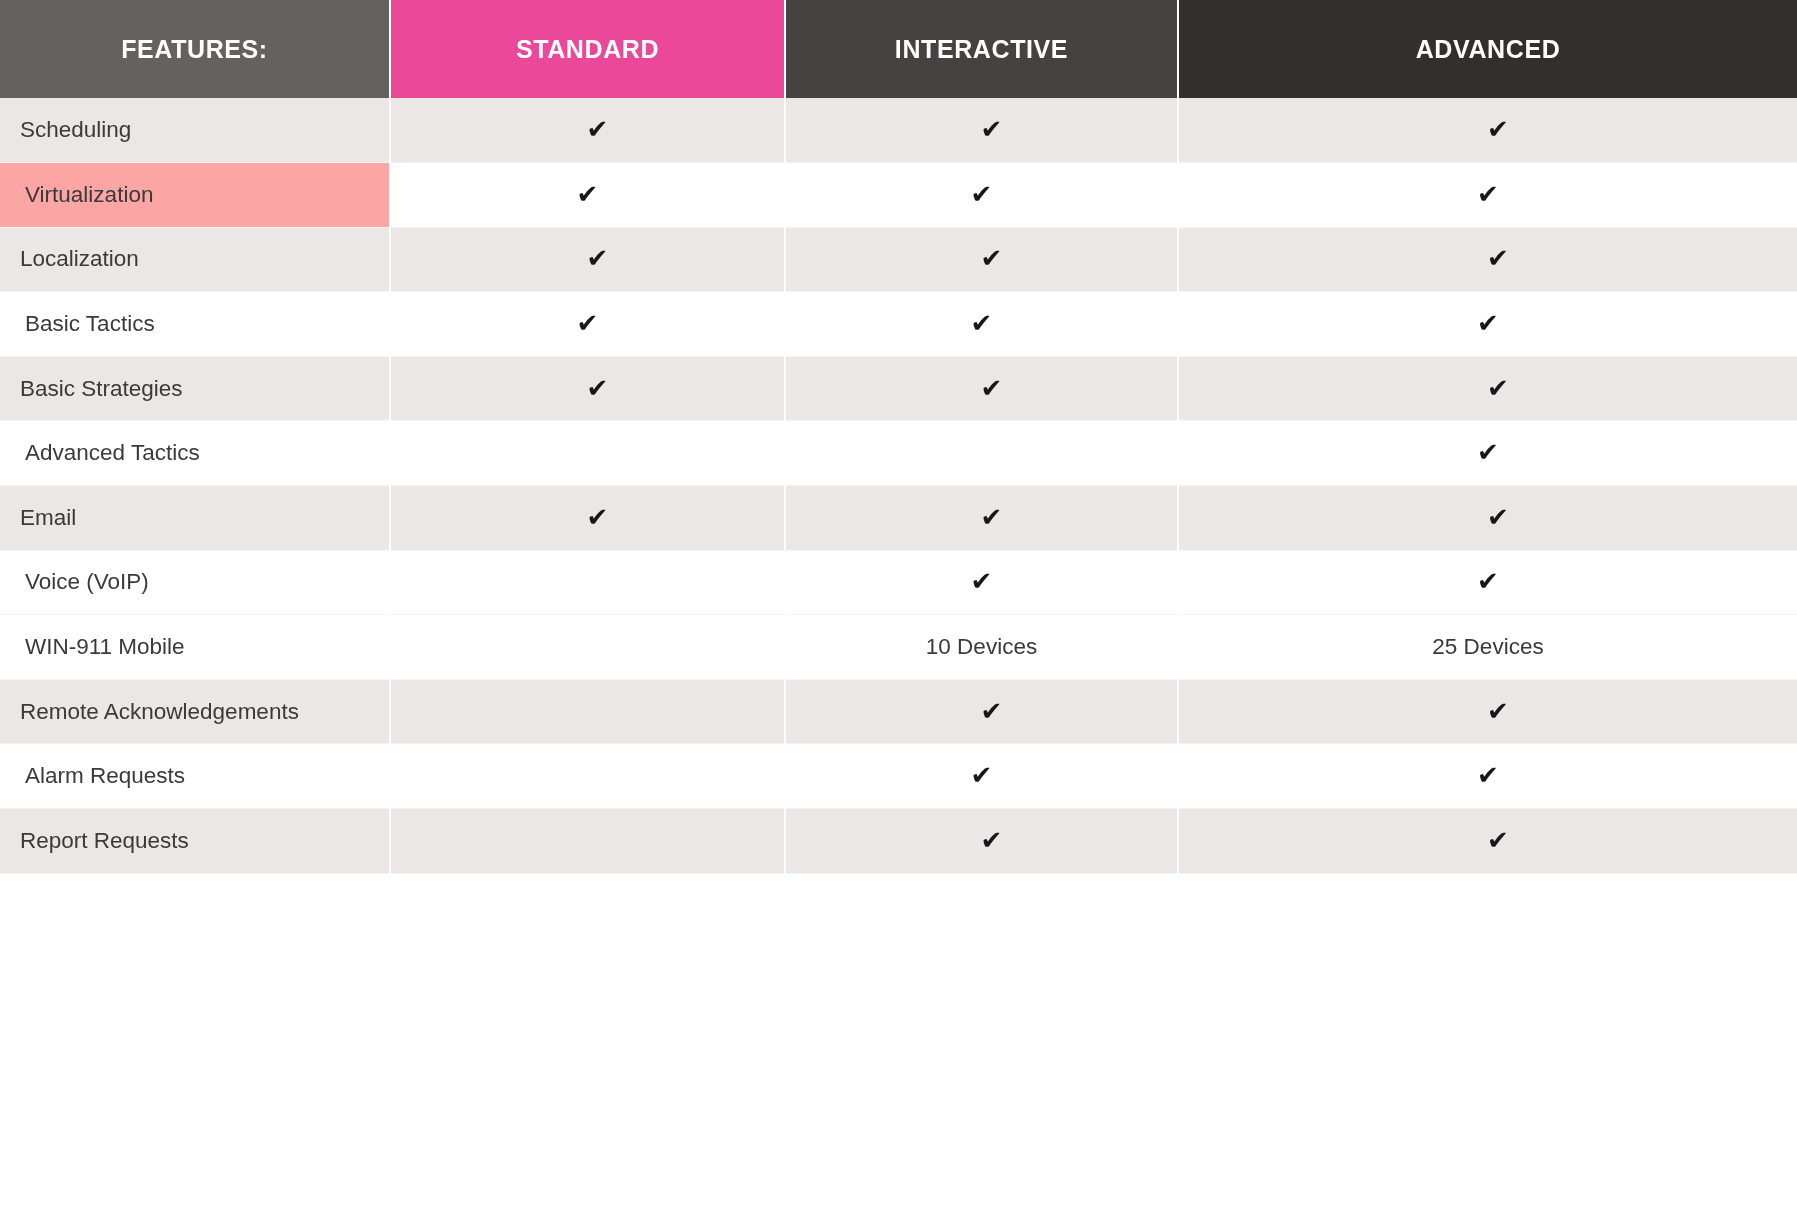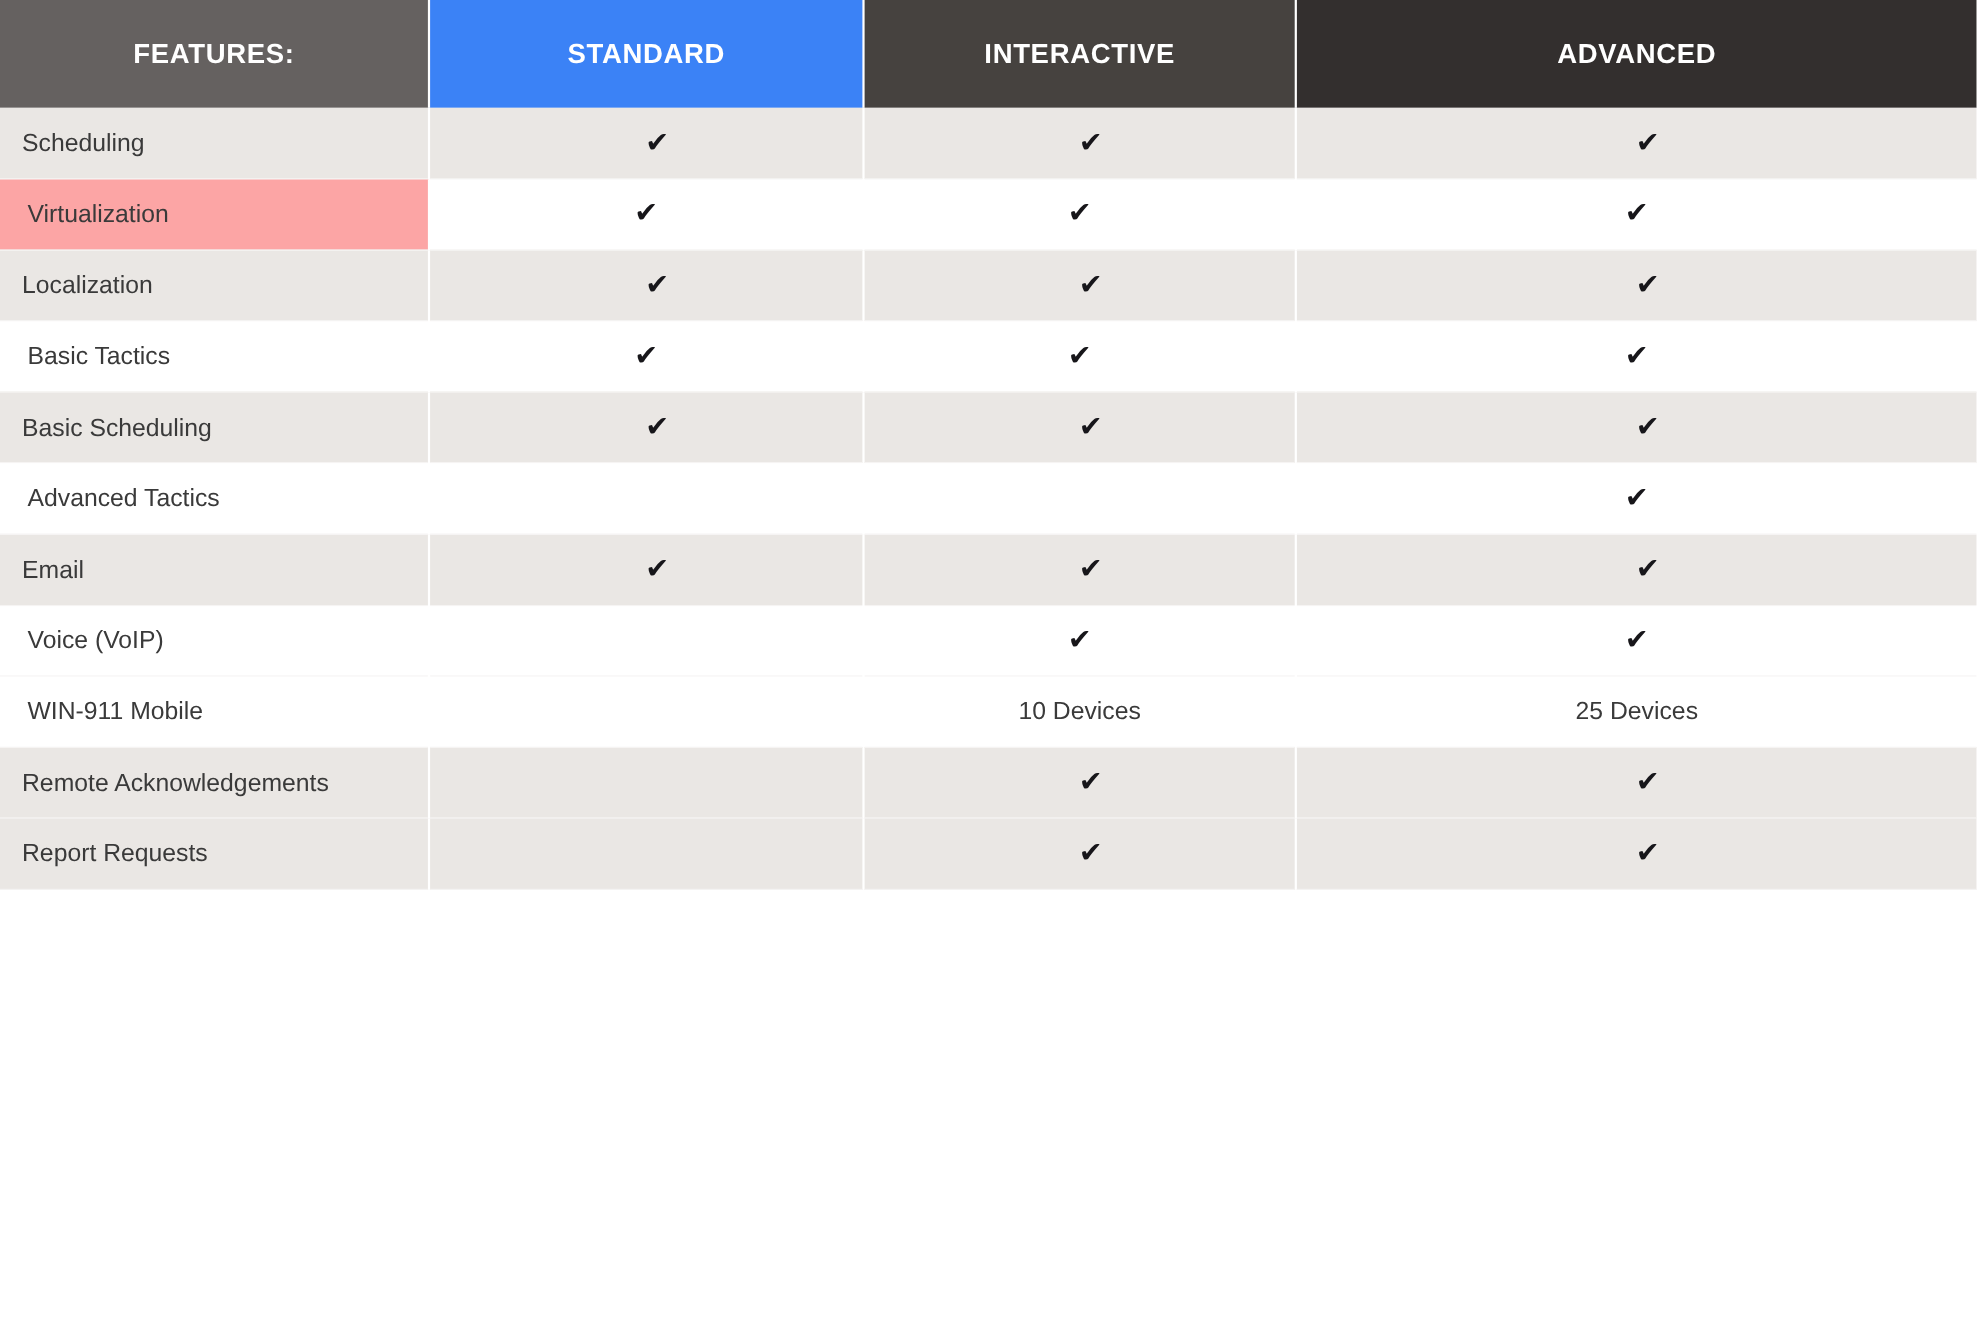--- a/index.html
+++ b/index.html
@@ -112,21 +112,21 @@
 <table class="comparison-table">
   <colgroup>
     <col class="col-feature">
     <col class="col-standard">
     <col class="col-interactive">
     <col class="col-advanced">
   </colgroup>
   <thead>
     <tr>
       <th class="head-features" style="background: rgb(101, 97, 96);">FEATURES:</th>
-      <th class="head-standard" style="background: #3b82f6;">STANDARD</th>
+      <th class="head-standard" style="background: #ec4899;">STANDARD</th>
       <th class="head-interactive" style="background: rgb(70, 66, 63);">INTERACTIVE</th>
       <th class="head-advanced" style="background: rgb(51, 47, 46);">ADVANCED</th>
     </tr>
   </thead>
   <tbody id="table-body">
       <tr class="row-odd">
         <td class="cell-feature" style="background: rgb(234, 231, 228); color: rgb(58, 58, 58);">Scheduling</td>
         <td class="cell-value" style="background: rgb(234, 231, 228);"><span class="check-mark" style="color: rgb(23, 22, 26);">✔</span></td>
         <td class="cell-value" style="background: rgb(234, 231, 228);"><span class="check-mark" style="color: rgb(23, 22, 26);">✔</span></td>
         <td class="cell-value" style="background: rgb(234, 231, 228);"><span class="check-mark" style="color: rgb(23, 22, 26);">✔</span></td>
@@ -143,21 +143,21 @@
         <td class="cell-value" style="background: rgb(234, 231, 228);"><span class="check-mark" style="color: rgb(23, 22, 26);">✔</span></td>
         <td class="cell-value" style="background: rgb(234, 231, 228);"><span class="check-mark" style="color: rgb(23, 22, 26);">✔</span></td>
       </tr>
       <tr class="row-even">
         <td class="cell-feature" style="background: rgb(255, 255, 255); color: rgb(58, 58, 58);">Basic Tactics</td>
         <td class="cell-value" style="background: rgb(255, 255, 255);"><span class="check-mark" style="color: rgb(23, 22, 26);">✔</span></td>
         <td class="cell-value" style="background: rgb(255, 255, 255);"><span class="check-mark" style="color: rgb(23, 22, 26);">✔</span></td>
         <td class="cell-value" style="background: rgb(255, 255, 255);"><span class="check-mark" style="color: rgb(23, 22, 26);">✔</span></td>
       </tr>
       <tr class="row-odd">
-        <td class="cell-feature" style="background: rgb(234, 231, 228); color: rgb(58, 58, 58);">Basic Scheduling</td>
+        <td class="cell-feature" style="background: rgb(234, 231, 228); color: rgb(58, 58, 58);">Basic Strategies</td>
         <td class="cell-value" style="background: rgb(234, 231, 228);"><span class="check-mark" style="color: rgb(23, 22, 26);">✔</span></td>
         <td class="cell-value" style="background: rgb(234, 231, 228);"><span class="check-mark" style="color: rgb(23, 22, 26);">✔</span></td>
         <td class="cell-value" style="background: rgb(234, 231, 228);"><span class="check-mark" style="color: rgb(23, 22, 26);">✔</span></td>
       </tr>
       <tr class="row-even">
         <td class="cell-feature" style="background: rgb(255, 255, 255); color: rgb(58, 58, 58);">Advanced Tactics</td>
         <td class="cell-value" style="background: rgb(255, 255, 255);"><span class="empty-cell"></span></td>
         <td class="cell-value" style="background: rgb(255, 255, 255);"><span class="empty-cell"></span></td>
         <td class="cell-value" style="background: rgb(255, 255, 255);"><span class="check-mark" style="color: rgb(23, 22, 26);">✔</span></td>
       </tr>
@@ -178,20 +178,26 @@
         <td class="cell-value" style="background: rgb(255, 255, 255);"><span class="empty-cell"></span></td>
         <td class="cell-value" style="background: rgb(255, 255, 255);"><span class="value-text" style="color: rgb(58, 58, 58);">10 Devices</span></td>
         <td class="cell-value" style="background: rgb(255, 255, 255);"><span class="value-text" style="color: rgb(58, 58, 58);">25 Devices</span></td>
       </tr>
       <tr class="row-odd">
         <td class="cell-feature" style="background: rgb(234, 231, 228); color: rgb(58, 58, 58);">Remote Acknowledgements</td>
         <td class="cell-value" style="background: rgb(234, 231, 228);"><span class="empty-cell"></span></td>
         <td class="cell-value" style="background: rgb(234, 231, 228);"><span class="check-mark" style="color: rgb(23, 22, 26);">✔</span></td>
         <td class="cell-value" style="background: rgb(234, 231, 228);"><span class="check-mark" style="color: rgb(23, 22, 26);">✔</span></td>
       </tr>
+      <tr class="row-even">
+        <td class="cell-feature" style="background: rgb(255, 255, 255); color: rgb(58, 58, 58);">Alarm Requests</td>
+        <td class="cell-value" style="background: rgb(255, 255, 255);"><span class="empty-cell"></span></td>
+        <td class="cell-value" style="background: rgb(255, 255, 255);"><span class="check-mark" style="color: rgb(23, 22, 26);">✔</span></td>
+        <td class="cell-value" style="background: rgb(255, 255, 255);"><span class="check-mark" style="color: rgb(23, 22, 26);">✔</span></td>
+      </tr>
       <tr class="row-odd">
         <td class="cell-feature" style="background: rgb(234, 231, 228); color: rgb(58, 58, 58);">Report Requests</td>
         <td class="cell-value" style="background: rgb(234, 231, 228);"><span class="empty-cell"></span></td>
         <td class="cell-value" style="background: rgb(234, 231, 228);"><span class="check-mark" style="color: rgb(23, 22, 26);">✔</span></td>
         <td class="cell-value" style="background: rgb(234, 231, 228);"><span class="check-mark" style="color: rgb(23, 22, 26);">✔</span></td>
       </tr>
     </tbody>
 </table>
 
 </body></html>

